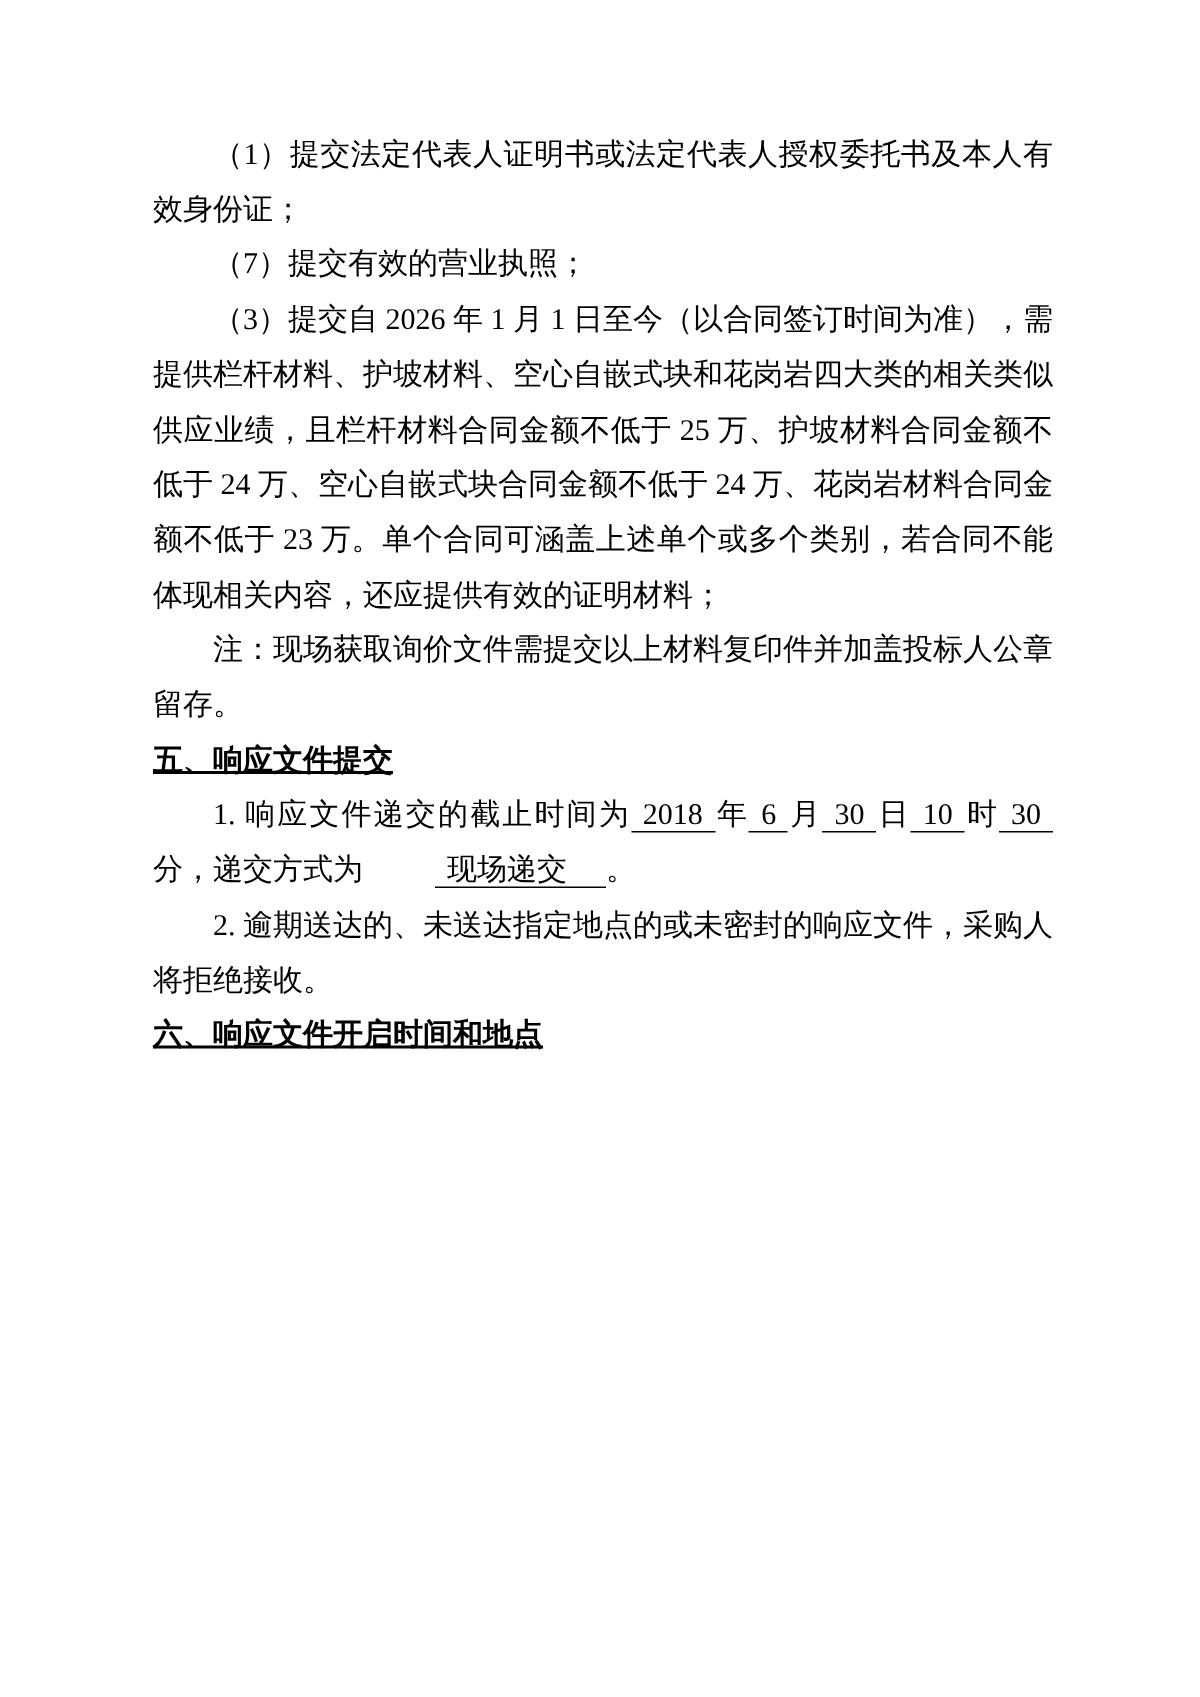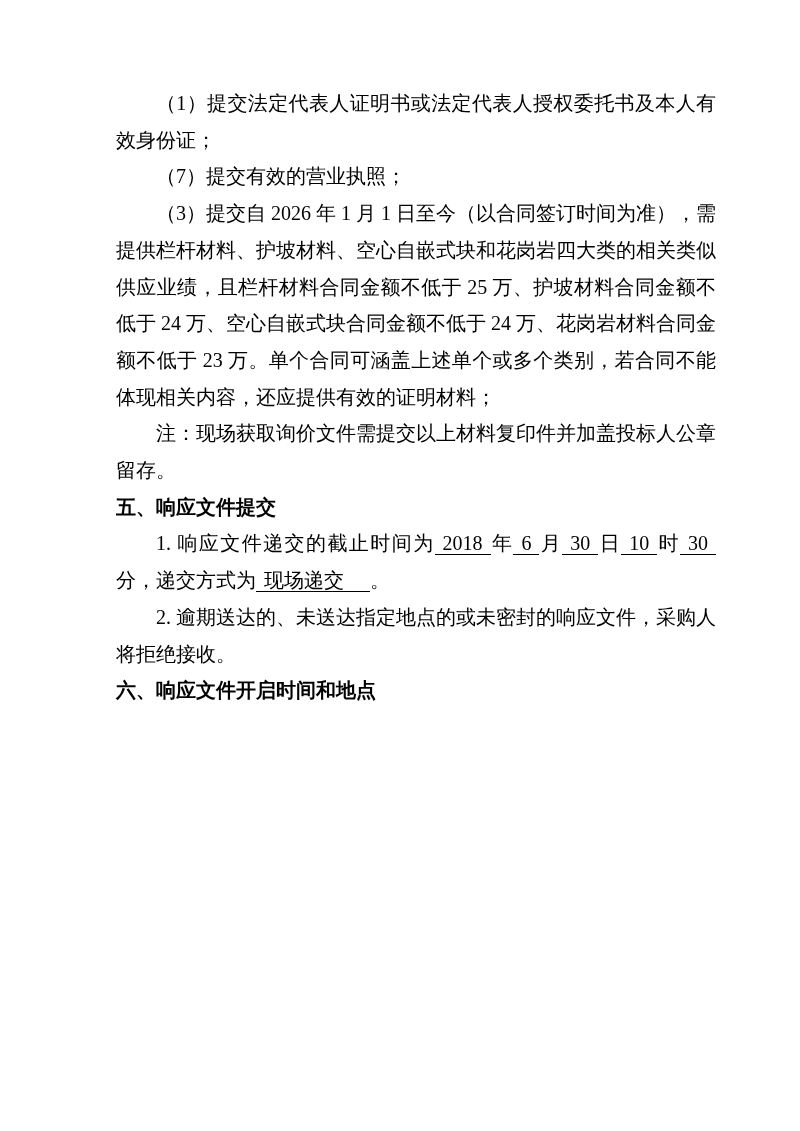--- a/index.html
+++ b/index.html
@@ -11,44 +11,46 @@
     position: relative;
     width: 800px;
     height: 1131px;
     background: #ffffff;
     overflow: hidden;
     font-family: "Liberation Serif", "DejaVu Serif", serif;
     color: #000000;
   }
   .doc {
     position: absolute;
-    left: 116px;
+    left: 102px;
     top: 85px;
     width: 600px;
     font-size: 20px;
     line-height: 36.7px;
     text-align: justify;
   }
   .doc p {
     margin: 0;
     text-indent: 2em;
   }
   .doc p.heading {
     text-indent: 0;
     font-weight: bold;
+    text-decoration: underline;
   }
   
   .u {
     border-bottom: 1.5px solid #000;
   }
   .u.blank-num {
     padding: 0 8px;
   }
   .u.blank-method {
     padding: 0 26px 0 8px;
+    margin-left: 48px;
   }
 </style>
 </head>
 <body>
 
 <div class="page">
   <div class="doc">
 
     <p>（1）提交法定代表人证明书或法定代表人授权委托书及本人有效身份证；</p>
 

